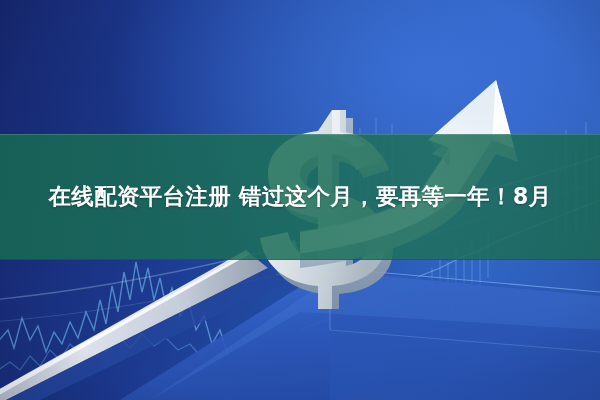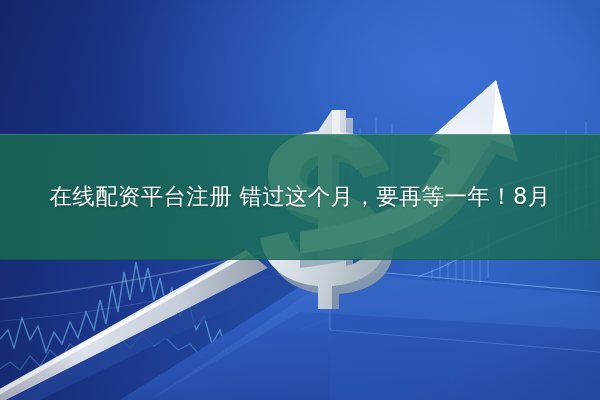--- a/index.html
+++ b/index.html
@@ -53,21 +53,21 @@
   .band-bot-edge{position:absolute;left:0;top:259px;width:600px;height:1px;background:rgba(0,0,0,.14);}
 
   
   .headline{
     position:absolute;left:0;top:134px;width:600px;height:126px;
     display:flex;flex-direction:column;align-items:center;justify-content:center;
     gap:2px;
     text-align:center;
   }
   .hl-line{
-    color:#ffffff;font-size:22.5px;font-weight:normal;line-height:1.42;
+    color:#ffffff;font-size:22.5px;font-weight:bold;line-height:1.42;
     letter-spacing:.3px;white-space:nowrap;
     text-shadow:0 1px 2px rgba(0,0,0,.30);
     font-family:"DejaVu Sans","Liberation Sans",sans-serif;
   }
 </style>
 </head>
 <body>
 
 <div id="stage">
 

